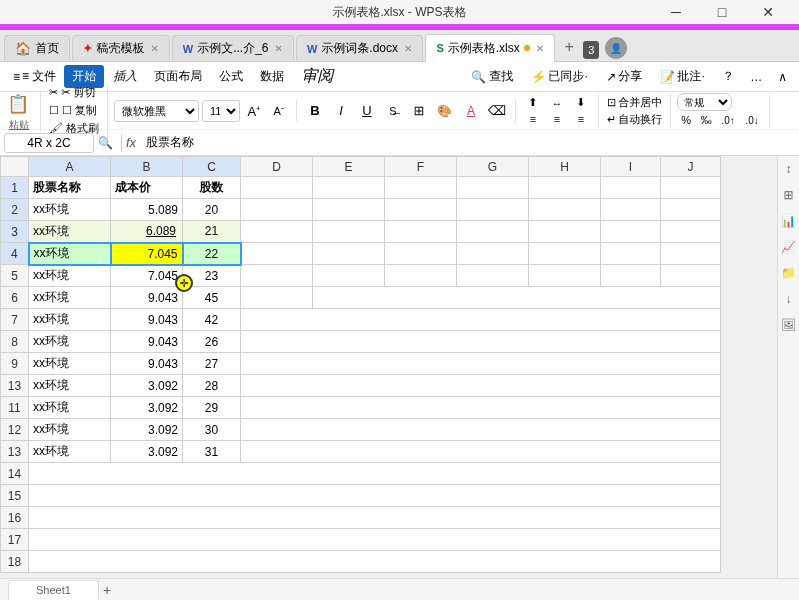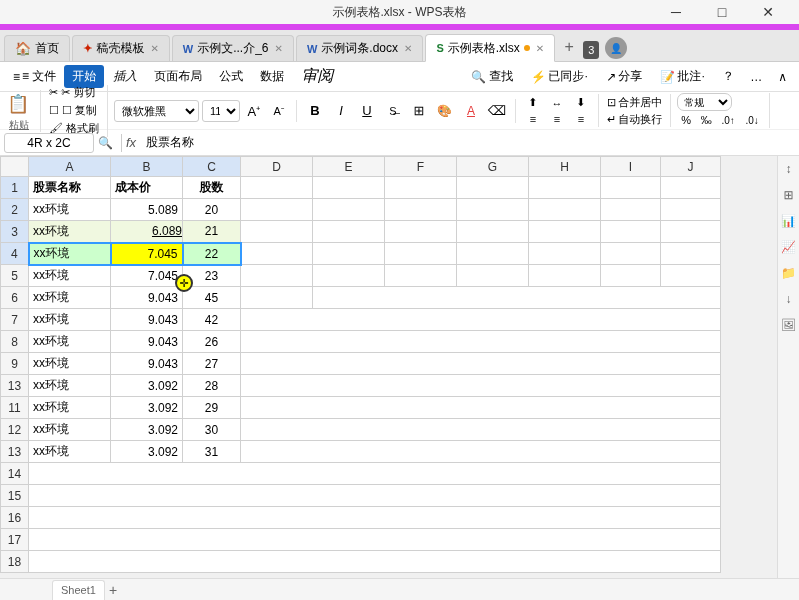--- a/index.html
+++ b/index.html
@@ -227,21 +227,21 @@
           <td style="border:1px solid #d0d0d0;height:22px;background:#fff;"></td>
           <td style="border:1px solid #d0d0d0;height:22px;background:#fff;"></td>
           <td style="border:1px solid #d0d0d0;height:22px;background:#fff;"></td>
           <td style="border:1px solid #d0d0d0;height:22px;background:#fff;"></td>
           <td style="border:1px solid #d0d0d0;height:22px;background:#fff;"></td>
         </tr>
 
         <tr>
           <td style="background:#d6e4f7;border:1px solid #d0d0d0;text-align:center;font-size:12px;color:#333;height:22px;">3</td>
           <td style="border:1px solid #d0d0d0;height:22px;padding:0 4px;font-size:12px;background:#f0f8e0;">xx环境</td>
-          <td style="border:1px solid #d0d0d0;height:22px;padding:0 0;font-size:12px;background:#f0f8e0;text-align:right;text-decoration:underline;">6.089</td>
+          <td style="border:1px solid #d0d0d0;height:22px;padding:0 6px;font-size:12px;background:#f0f8e0;text-align:right;text-decoration:underline;">6.089</td>
           <td style="border:1px solid #d0d0d0;height:22px;padding:0 4px;font-size:12px;background:#f0f8e0;text-align:center;">21</td>
           <td style="border:1px solid #d0d0d0;height:22px;background:#fff;"></td>
           <td style="border:1px solid #d0d0d0;height:22px;background:#fff;"></td>
           <td style="border:1px solid #d0d0d0;height:22px;background:#fff;"></td>
           <td style="border:1px solid #d0d0d0;height:22px;background:#fff;"></td>
           <td style="border:1px solid #d0d0d0;height:22px;background:#fff;"></td>
           <td style="border:1px solid #d0d0d0;height:22px;background:#fff;"></td>
           <td style="border:1px solid #d0d0d0;height:22px;background:#fff;"></td>
         </tr>
 
@@ -369,15 +369,15 @@
     <div style="width:18px;height:18px;display:flex;align-items:center;justify-content:center;font-size:12px;color:#666;cursor:pointer;">⊞</div>
     <div style="width:18px;height:18px;display:flex;align-items:center;justify-content:center;font-size:12px;color:#666;cursor:pointer;">📊</div>
     <div style="width:18px;height:18px;display:flex;align-items:center;justify-content:center;font-size:12px;color:#666;cursor:pointer;">📈</div>
     <div style="width:18px;height:18px;display:flex;align-items:center;justify-content:center;font-size:12px;color:#666;cursor:pointer;">📁</div>
     <div style="width:18px;height:18px;display:flex;align-items:center;justify-content:center;font-size:12px;color:#666;cursor:pointer;">↓</div>
     <div style="width:18px;height:18px;display:flex;align-items:center;justify-content:center;font-size:12px;color:#666;cursor:pointer;">🖼</div>
   </div>
 </div>
 
 <div style="height:22px; background:#f5f5f5; border-top:1px solid #ddd; display:flex; align-items:center; padding:0 8px; font-size:11px; color:#666;">
-  <div style="padding:0 8px;height:20px;display:flex;align-items:center;border:1px solid #ddd;border-bottom:none;background:#fff;border-radius:3px 3px 0 0;font-size:11px;cursor:pointer;margin-left:44px;">Sheet1</div>
+  <div style="padding:0 27px;height:20px;display:flex;align-items:center;border:1px solid #ddd;border-bottom:none;background:#fff;border-radius:3px 3px 0 0;font-size:11px;cursor:pointer;">Sheet1</div>
   <div style="margin-left:4px;font-size:14px;cursor:pointer;color:#666;">+</div>
 </div>
 
 </body></html>

